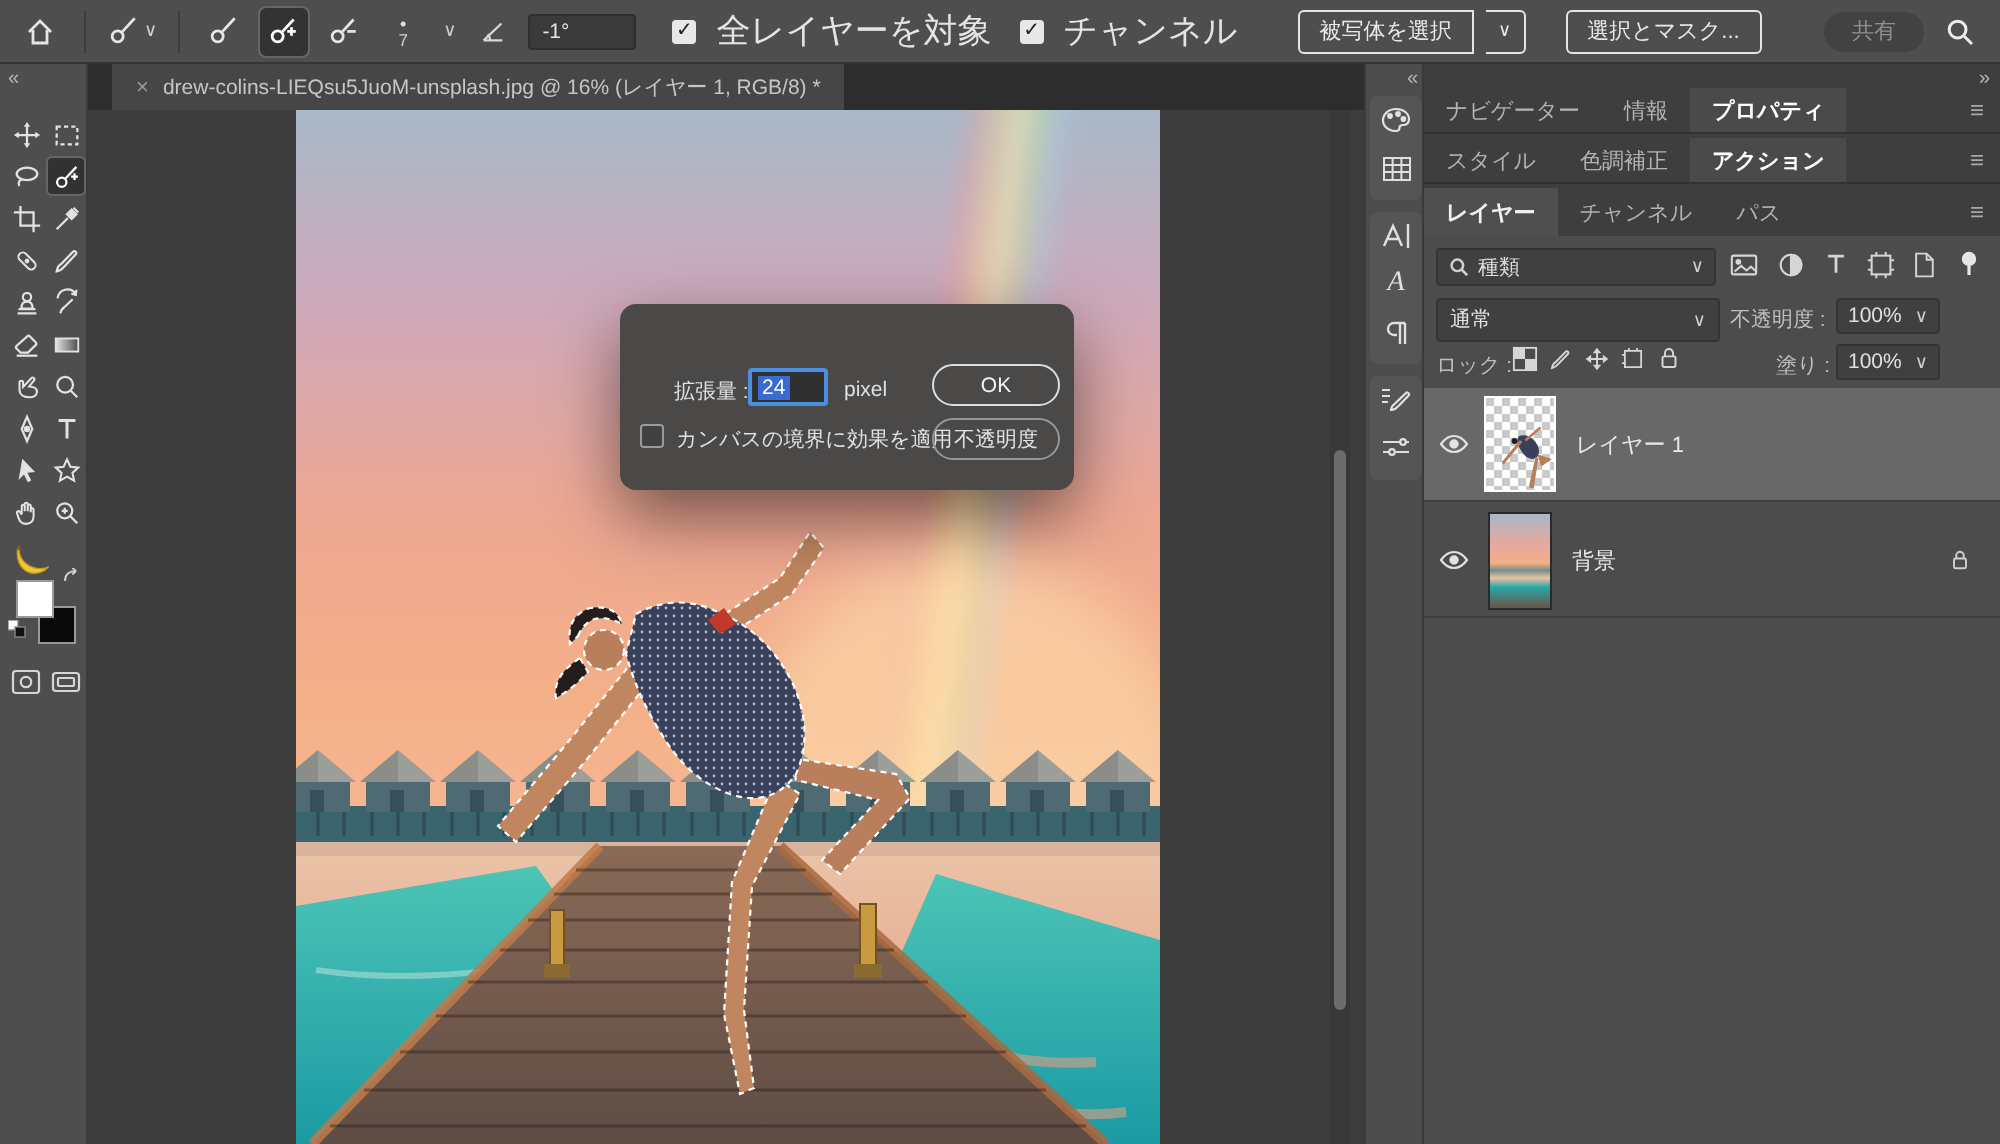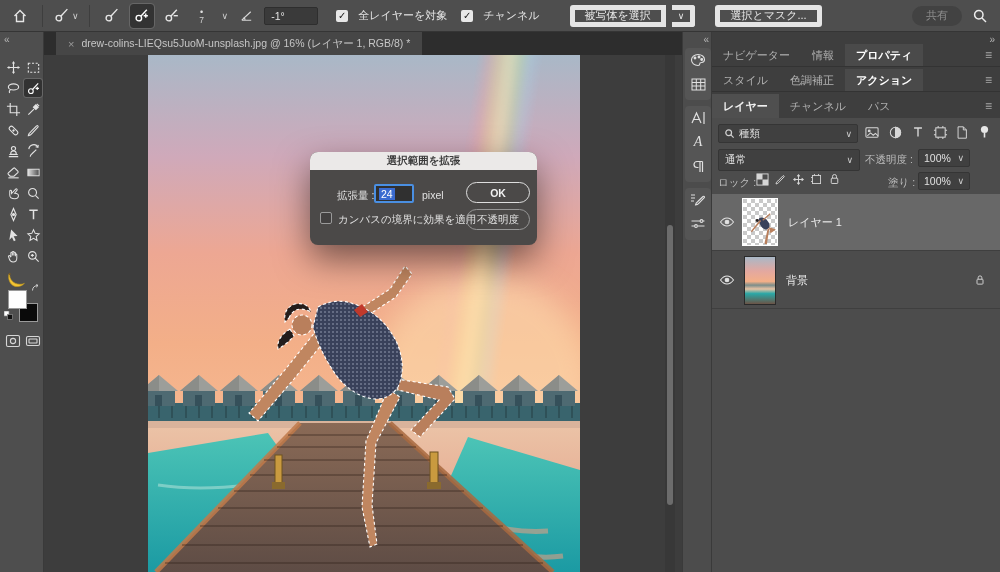--- a/index.html
+++ b/index.html
@@ -10,22 +10,22 @@
 
   
   #options-bar { left:0; top:0; width:1000px; height:32px; background:#4e4e4e; border-bottom:1px solid #353535;
     display:flex; align-items:center; gap:6px; padding:0 8px; z-index:30; }
   .sep { width:1px; height:22px; background:#3e3e3e; margin:0 4px; }
   .tbtn { display:flex; align-items:center; justify-content:center; height:24px; min-width:24px; border-radius:3px; color:#e2e2e2; }
   .tbtn.active { background:#333; outline:1px solid #666; }
   .chev { font-size:9px; color:#cfcfcf; margin-left:2px; }
   .field { background:#3a3a3a; border:1px solid #2e2e2e; border-radius:2px; color:#e4e4e4; padding:2px 6px; height:18px; font-size:10.5px; display:flex; align-items:center; }
   .cbx { width:12px; height:12px; background:#e8e8e8; border-radius:2px; color:#222; font-size:10px; line-height:12px; text-align:center; font-weight:bold; }
-  .cbx-label { color:#e4e4e4; font-size:11px; margin:0 8px 0 4px; }
-  .outline-btn { border:5px solid #e5e5e5; border-radius:3px; height:22px; padding:0 10px; display:flex; align-items:center; color:#e8e8e8; font-size:11px; background:transparent; }
+  .cbx-label { color:#e4e4e4; font-size:17px; margin:0 8px 0 4px; }
+  .outline-btn { border:1px solid #e5e5e5; border-radius:3px; height:22px; padding:0 10px; display:flex; align-items:center; color:#e8e8e8; font-size:11px; background:transparent; }
   .pill { border-radius:11px; height:20px; padding:0 14px; display:flex; align-items:center; font-size:11px; }
   #share-btn { background:#424242; color:#8f8f8f; margin-left:auto; }
 
   
   #toolbar { left:0; top:32px; width:44px; height:540px; background:#4e4e4e; border-right:1px solid #3a3a3a; z-index:20; }
   .tool { position:absolute; width:18px; height:18px; display:flex; align-items:center; justify-content:center; border-radius:2px; }
   .tool.active { background:#323232; outline:1px solid #666; }
   .collapse { color:#b5b5b5; font-size:10px; letter-spacing:-1px; }
   .swatch { position:absolute; border:1px solid #9a9a9a; }
 
@@ -38,21 +38,21 @@
   #vscroll-track { position:absolute; left:621px; top:0; width:10px; height:517px; background:#383838; }
   #vscroll-thumb { position:absolute; left:2px; top:170px; width:6px; height:280px; background:#6c6c6c; border-radius:3px; }
 
   
   #dialog { left:310px; top:152px; width:227px; height:93px; border-radius:8px; box-shadow:0 14px 34px rgba(0,0,0,.5); z-index:40; overflow:hidden; background:#4b4948; }
   #dialog-title { height:18px; background:#ebe9e8; color:#3c3c3c; font-size:10.5px; font-weight:bold; display:flex; align-items:center; justify-content:center; }
   .dlg-label { color:#e0e0e0; font-size:10.5px; }
   #dlg-input { position:absolute; left:64px; top:32px; width:40px; height:19px; background:#303030; border:2px solid #4a8fe2; border-radius:2px; display:flex; align-items:center; padding-left:3px; }
   #dlg-input .val { background:#3a6bd0; color:#fff; font-size:10.5px; padding:0 2px; }
   .dlg-pill { position:absolute; width:64px; height:21px; border-radius:11px; display:flex; align-items:center; justify-content:center; font-size:10.5px; }
-  #dlg-ok { left:156px; top:30px; border:1.5px solid #dedede; color:#f2f2f2; font-weight:bold;text-align:center; }
+  #dlg-ok { left:156px; top:30px; border:1.5px solid #dedede; color:#f2f2f2; font-weight:normal;text-align:center; }
   #dlg-cancel { left:156px; top:57px; border:1.5px solid #979797; color:#e2e2e2; }
   #dlg-check { position:absolute; left:10px; top:60px; width:12px; height:12px; border:1px solid #9a9a9a; border-radius:2px; background:#424040; }
 
   
   #dock { left:682px; top:32px; width:30px; height:540px; background:#4c4c4c; border-left:1px solid #3a3a3a; border-right:1px solid #3a3a3a; }
   .dock-group { position:absolute; left:2px; width:26px; background:#555; border-radius:4px; }
   .dock-icon { height:24px; display:flex; align-items:center; justify-content:center; color:#e0e0e0; }
 
   
   #panels { left:712px; top:32px; width:288px; height:540px; background:#3e3e3e; }
@@ -424,21 +424,20 @@
           <path d="M142,274 Q128,283 130,294 Q139,289 146,281 Z" fill="#241d1c"></path>
         </g>
       </svg>
     </div>
     <div id="vscroll-track">
       <div id="vscroll-thumb"></div>
     </div>
   </div>
 
   <div id="dialog" class="abs">
-    <div id="dialog-title">選択範囲を拡張</div>
     <span class="dlg-label abs" style="left:27px; top:37px;">拡張量 :</span>
     <div id="dlg-input">
       <span class="val">24</span>
     </div>
     <span class="dlg-label abs" style="left:112px; top:37px;">pixel</span>
     <div class="dlg-pill" id="dlg-ok">OK</div>
     <div id="dlg-check"></div>
     <span class="dlg-label abs" style="left:28px; top:61px;">カンバスの境界に効果を適用</span>
     <div class="dlg-pill" id="dlg-cancel">不透明度</div>
   </div>

